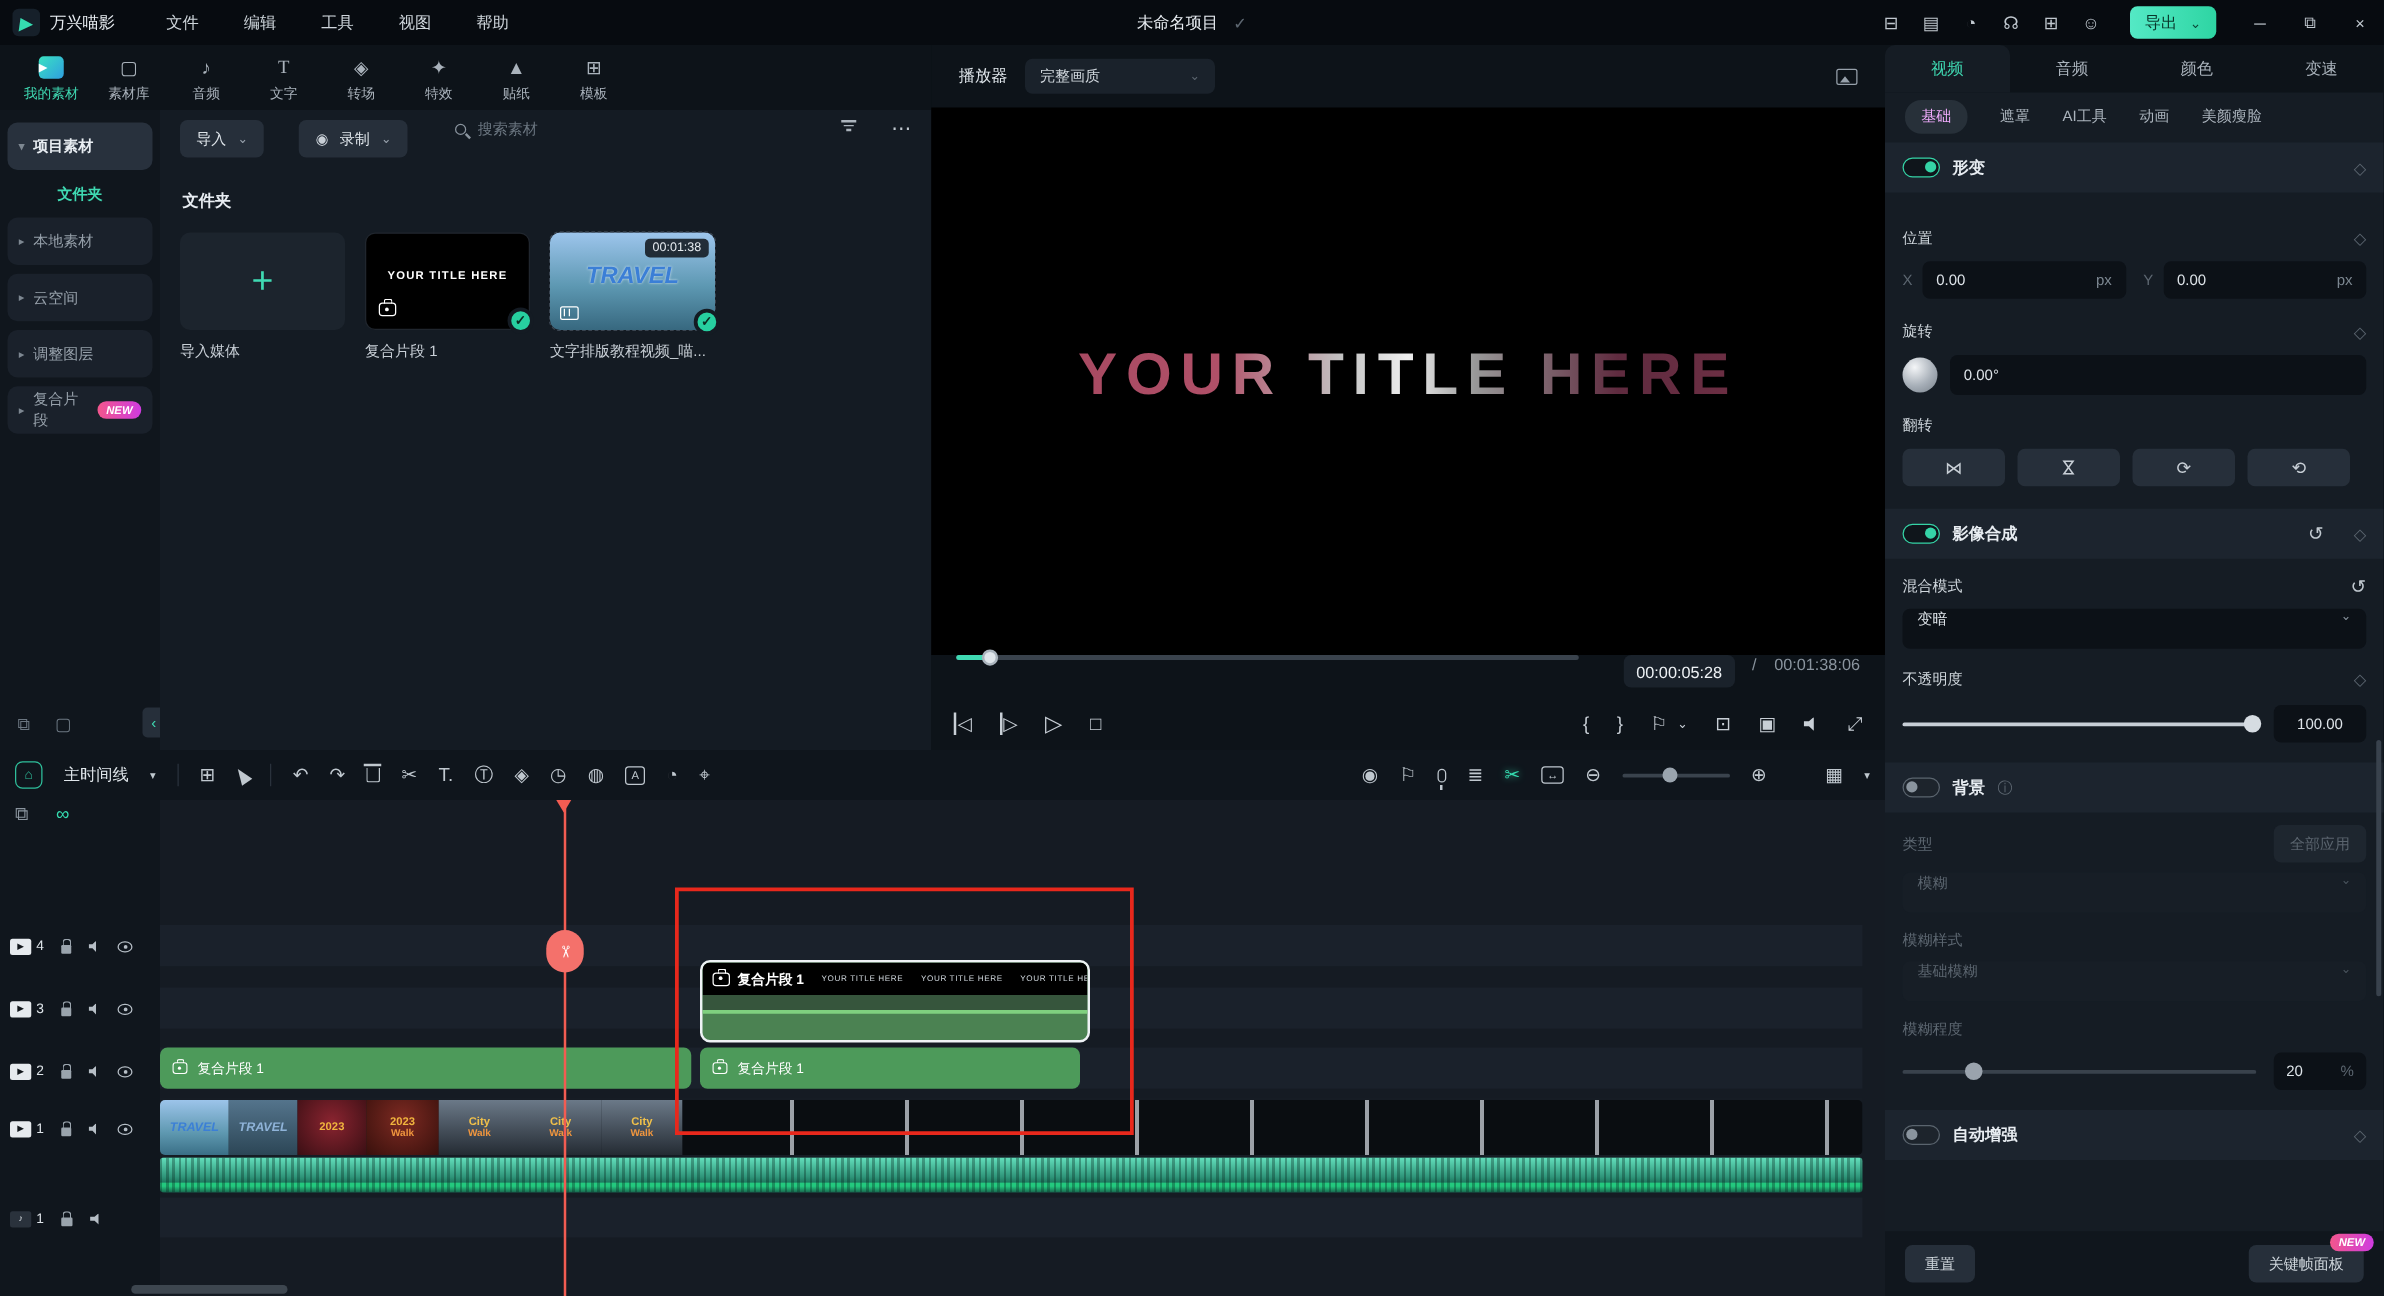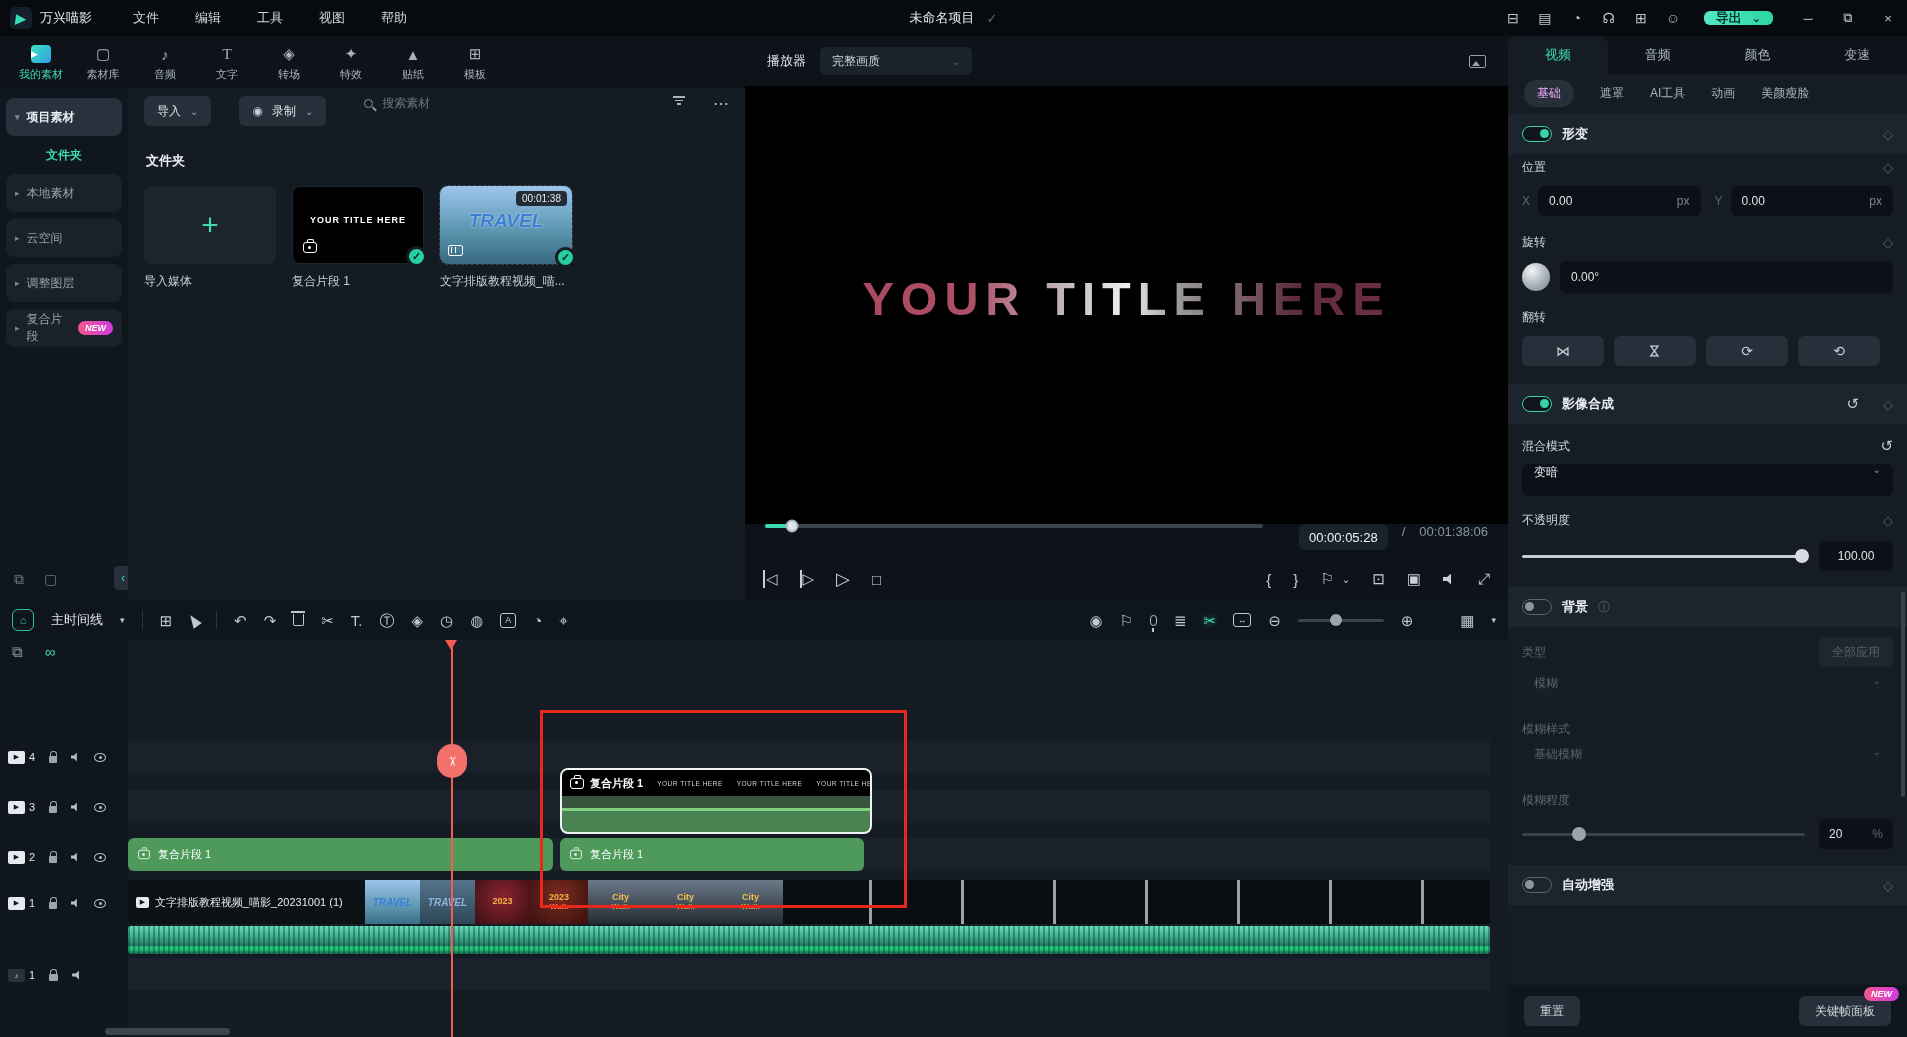--- a/index.html
+++ b/index.html
@@ -8,21 +8,21 @@
 .dim{color:#5c6670}
 .ic{display:inline-flex;align-items:center;justify-content:center;color:#c0c8cf;font-size:15px;line-height:1}
 
 .titlebar{height:36px;display:flex;align-items:center;background:#070b10;position:relative;padding:0 0 0 10px;gap:2px}
 .logo{width:22px;height:22px;border-radius:5px;background:#16202a;display:flex;align-items:center;justify-content:center;margin-right:6px}
 .logo b{color:#35dcb0;font-size:13px;transform:skewX(-8deg)}
 .appname{font-size:13px;color:#e8edf2;margin-right:22px}
 .menu{padding:0 17px;font-size:13px;color:#cfd6dc;height:36px;display:flex;align-items:center}
 .title-center{position:absolute;left:50%;transform:translateX(-50%);display:flex;align-items:center;gap:12px;color:#e8edf2;font-size:13px}
 .tb-ico{width:30px;height:28px;display:flex;align-items:center;justify-content:center;color:#c0c8cf;font-size:14px}
-.export{height:14px;padding:0 12px;border-radius:6px;background:linear-gradient(90deg,#54e9c5,#2ed5a3);color:#083529;font-weight:bold;font-size:13px;display:flex;align-items:center;gap:10px;margin:0 14px}
+.export{height:26px;padding:0 12px;border-radius:6px;background:linear-gradient(90deg,#54e9c5,#2ed5a3);color:#083529;font-weight:normal;font-size:13px;display:flex;align-items:center;gap:10px;margin:0 14px}
 .export .ca{color:#0a4636;font-size:11px}
 .win{width:38px;height:36px;display:flex;align-items:center;justify-content:center;color:#c0c8cf;font-size:13px}
 
 .content{display:flex;height:1001px}
 .leftcol{width:1508px;display:flex;flex-direction:column}
 .upper{height:564px;display:flex}
 
 .media-panel{width:745px;background:#10161d;display:flex;flex-direction:column}
 .mtabs{height:52px;display:flex;align-items:flex-end;padding:0 0 6px 10px;background:#0d1319}
 .mtab{width:62px;display:flex;flex-direction:column;align-items:center;gap:4px;color:#a9b2bb;font-size:11px}
@@ -485,24 +485,20 @@
       <div class="clip" style="left:0;top:198px;width:425px;height:33px">
         <span class="cicon"></span>
         <span>复合片段 1</span>
       </div>
       <div class="clip" style="left:432px;top:198px;width:304px;height:33px">
         <span class="cicon"></span>
         <span>复合片段 1</span>
       </div>
 
       <div class="vtrack" style="left:0;top:240px;width:1362px;height:44px">
-        <div class="vname">
-          <span class="pbox">▶</span>
-          <span>文字排版教程视频_喵影_20231001 (1)</span>
-        </div>
         <div class="th travel">
                 <span>TRAVEL</span>
               </div>
         <div class="th travel2">
                 <span>TRAVEL</span>
               </div>
         <div class="th red">
                 <span>2023</span>
               </div>
         <div class="th redw">
@@ -561,21 +557,21 @@
     <span class="psub">动画</span>
     <span class="psub">美颜瘦脸</span>
   </div>
 
   <div class="sechead" style="margin-top:2px">
     <span class="tog on"></span>
     <span>形变</span>
     <span class="sp"></span>
     <span class="dia">◇</span>
   </div>
-  <div class="prow" style="margin-top:5px">
+  <div class="prow" style="margin-top:28px">
     <span>位置</span>
     <span class="sp"></span>
     <span class="dia">◇</span>
   </div>
   <div class="prow" style="margin-top:10px;gap:8px">
     <span class="dim">X</span>
     <div class="pinput" style="flex:1">
       <span>0.00</span>
       <span class="unit">px</span>
     </div>

